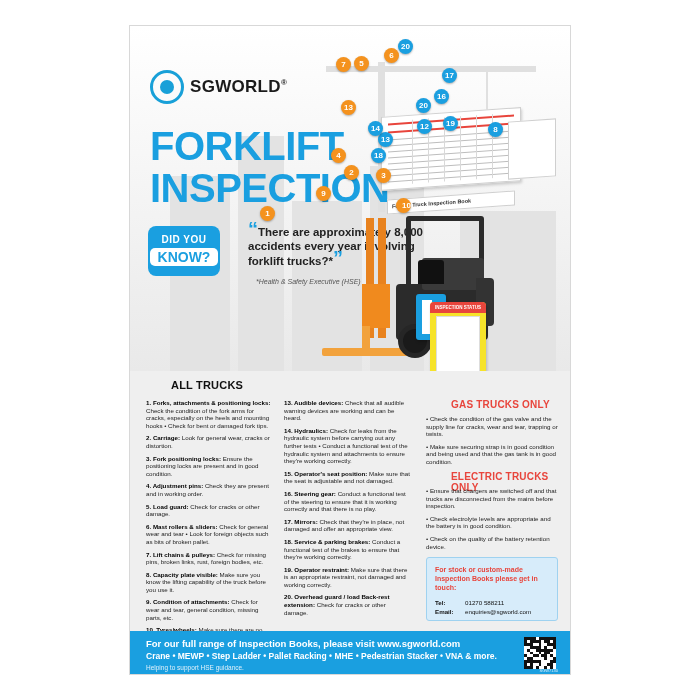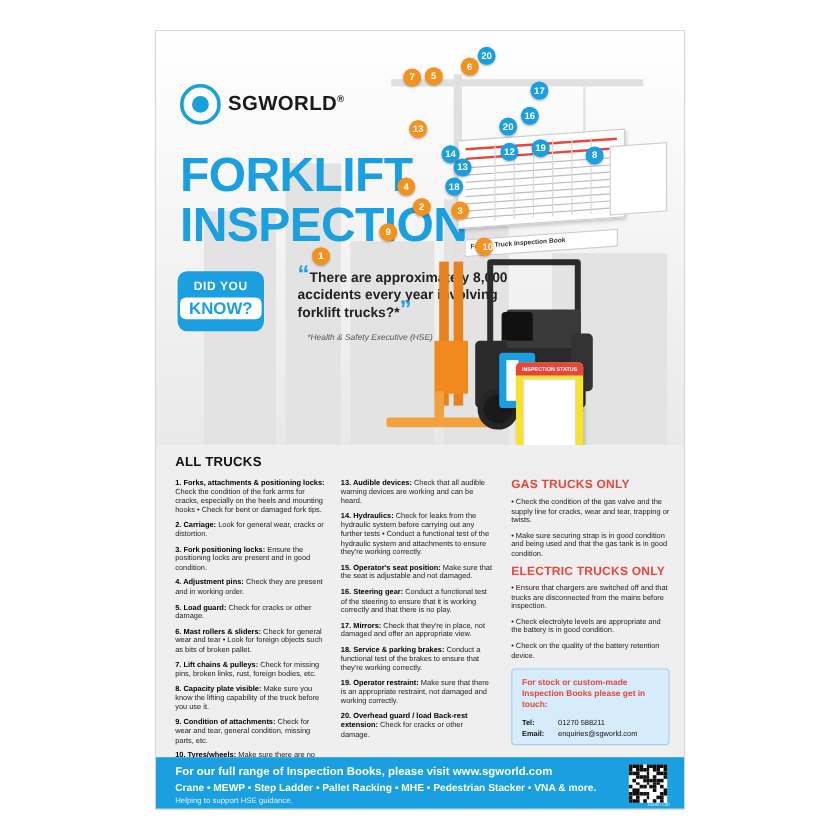--- a/index.html
+++ b/index.html
@@ -144,21 +144,21 @@
     box-shadow:0 1px 2px rgba(0,0,0,.3);
   }
   .cal.orange{background:#f4921e;}
   .cal.blue{background:#1a9fe0;}
   
   .body{
     position:absolute;left:0;top:345px;width:440px;height:260px;
     background:#efefef;
   }
   .sec-title{
-    position:absolute;font-size:11px;font-weight:bold;color:#111;letter-spacing:.2px;
+    position:absolute;font-size:11px;font-weight:bold;color:#111;letter-spacing:.2px;margin-left:25px;
   }
   .col{
     position:absolute;font-size:6.2px;line-height:7.6px;color:#222;
   }
   .col p{margin:0 0 5px 0;}
   .col b{color:#000;}
   .stockbox{
     position:absolute;left:296px;top:186px;width:132px;height:64px;
     background:#d7ecfa;border:1px solid #9fd2f0;border-radius:3px;
     padding:7px 8px;box-sizing:border-box;

